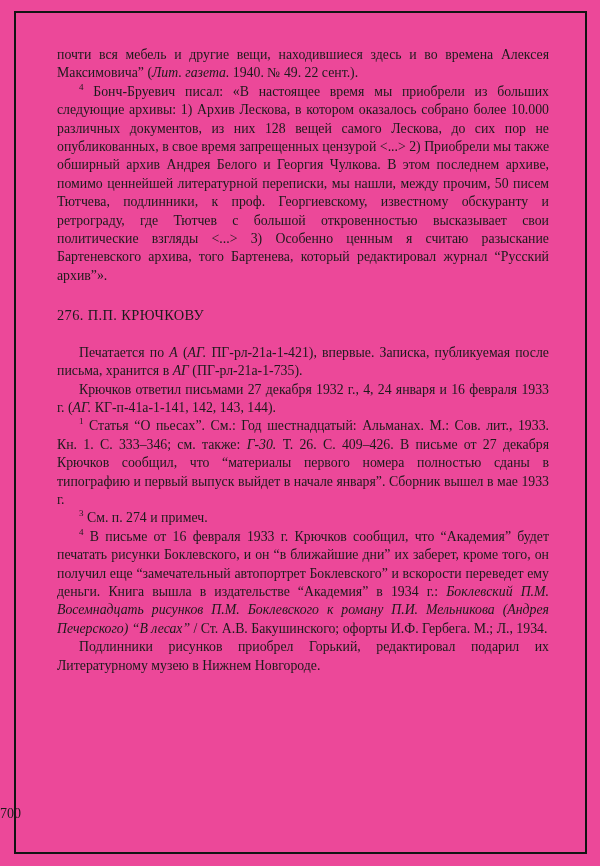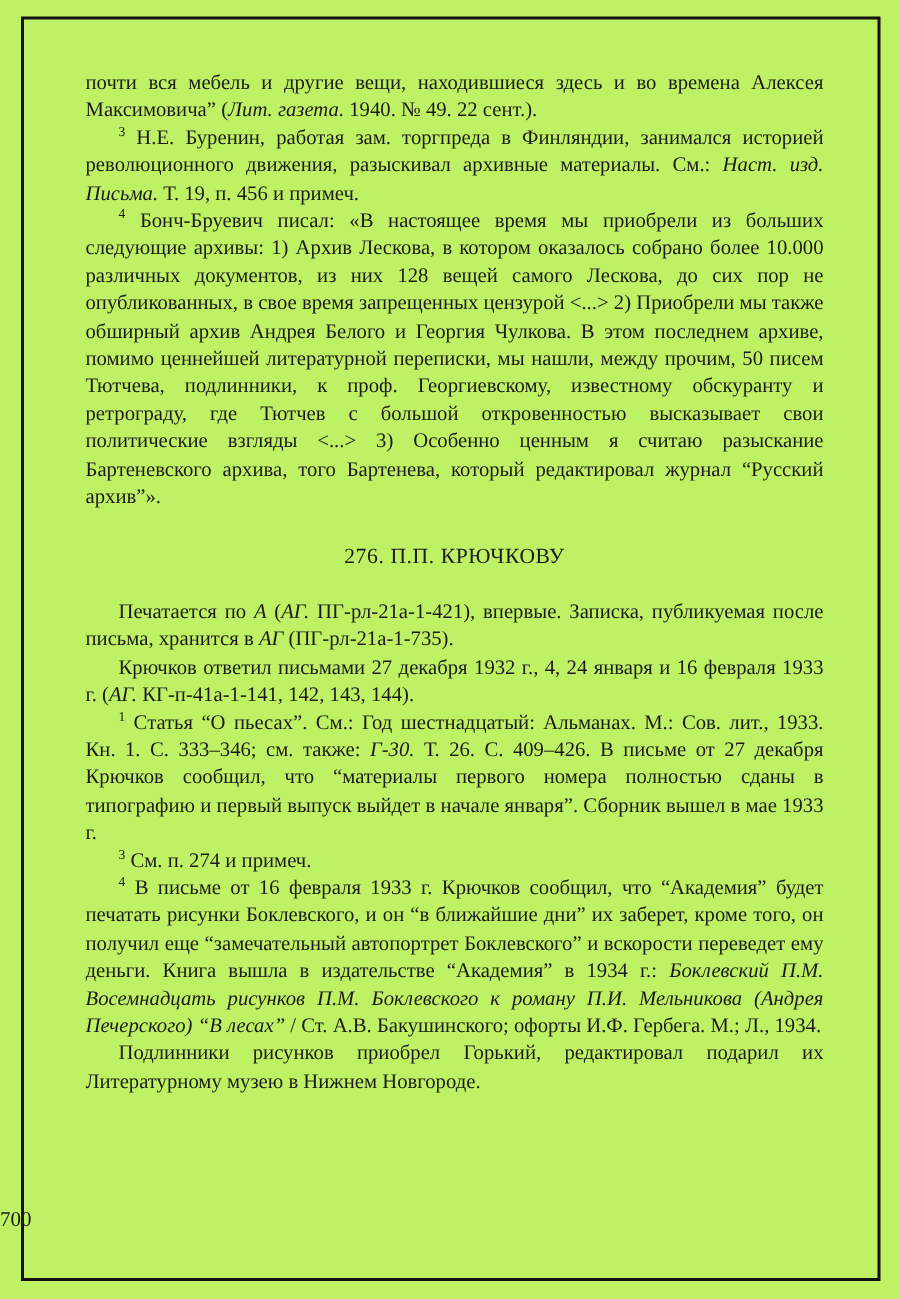--- a/index.html
+++ b/index.html
@@ -5,21 +5,21 @@
   * { box-sizing: border-box; }
   html, body { margin: 0; padding: 0; }
   body {
     width: 600px; height: 866px;
     background: #ffffff;
     font-family: "Liberation Serif", "DejaVu Serif", serif;
   }
   .page {
     position: relative;
     width: 600px; height: 866px;
-    background: #bef264;
+    background: #ec4899;
     overflow: hidden;
     color: #1b1b1b;
   }
   .frame {
     position: absolute;
     left: 14px; top: 11px;
     width: 573px; height: 843px;
     border: 2px solid #131313;
   }
   .text-block {
@@ -39,21 +39,20 @@
   }
   .noindent { text-indent: 0; }
   .i { font-style: italic; }
   .fn {
     font-size: 9px;
     vertical-align: super;
     line-height: 0;
   }
   .heading {
     margin: 21px 0 19px 0;
-    text-align: center;
     text-indent: 0;
     font-size: 14.4px;
     letter-spacing: 0.4px;
   }
   .gap-top { }
   .pageno {
     position: absolute;
     left: 0; top: 806px;
     width: 600px;
     text-align: left;
@@ -64,21 +63,20 @@
 </head>
 <body>
 
 <div class="page">
   <div class="frame"></div>
 
   <div class="text-block">
 
     <p class="para noindent"><span>почти вся мебель и другие вещи, находившиеся здесь и во времена Алексея Максимовича” (</span><span class="i">Лит. газета.</span><span> 1940. № 49. 22 сент.).</span></p>
 
-    <p class="para"><sup class="fn">3</sup><span> Н.Е. Буренин, работая зам. торгпреда в Финляндии, занимался историей революционного движения, разыскивал архивные материалы. См.: </span><span class="i">Наст. изд. Письма.</span><span> Т. 19, п. 456 и примеч.</span></p>
 
     <p class="para"><sup class="fn">4</sup><span> Бонч-Бруевич писал: «В настоящее время мы приобрели из больших следующие архивы: 1) Архив Лескова, в котором оказалось собрано более 10.000 различных документов, из них 128 вещей самого Лескова, до сих пор не опубликованных, в свое время запрещенных цензурой &lt;...&gt; 2) Приобрели мы также обширный архив Андрея Белого и Георгия Чулкова. В этом последнем архиве, помимо ценнейшей литературной переписки, мы нашли, между прочим, 50 писем Тютчева, подлинники, к проф. Георгиевскому, известному обскуранту и ретрограду, где Тютчев с большой откровенностью высказывает свои политические взгляды &lt;...&gt; 3) Особенно ценным я считаю разыскание Бартеневского архива, того Бартенева, который редактировал журнал “Русский архив”».</span></p>
 
     <p class="para heading"><span>276. П.П. КРЮЧКОВУ</span></p>
 
     <p class="para"><span>Печатается по </span><span class="i">А</span><span> (</span><span class="i">АГ.</span><span> ПГ-рл-21а-1-421), впервые. Записка, публикуемая после письма, хранится в </span><span class="i">АГ</span><span> (ПГ-рл-21а-1-735).</span></p>
 
     <p class="para"><span>Крючков ответил письмами 27 декабря 1932 г., 4, 24 января и 16 февраля 1933 г. (</span><span class="i">АГ.</span><span> КГ-п-41а-1-141, 142, 143, 144).</span></p>
 
     <p class="para gap-top"><sup class="fn">1</sup><span> Статья “О пьесах”. См.: Год шестнадцатый: Альманах. М.: Сов. лит., 1933. Кн. 1. С. 333–346; см. также: </span><span class="i">Г-30.</span><span> Т. 26. С. 409–426. В письме от 27 декабря Крючков сообщил, что “материалы первого номера полностью сданы в типографию и первый выпуск выйдет в начале января”. Сборник вышел в мае 1933 г.</span></p>

